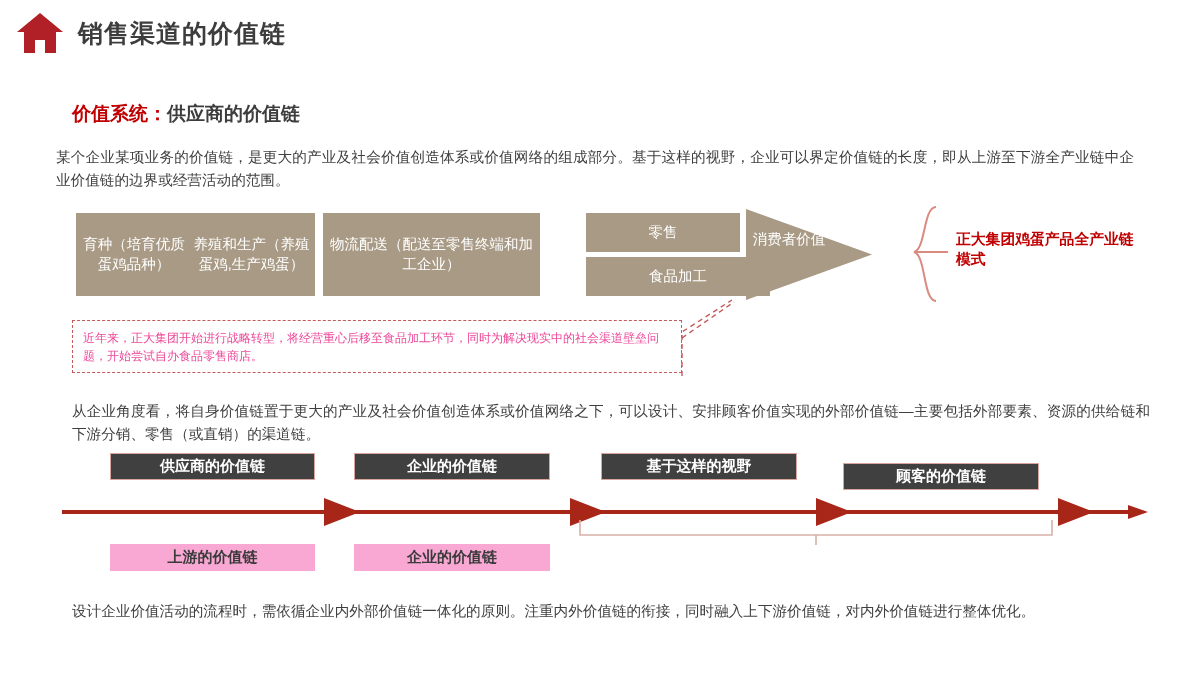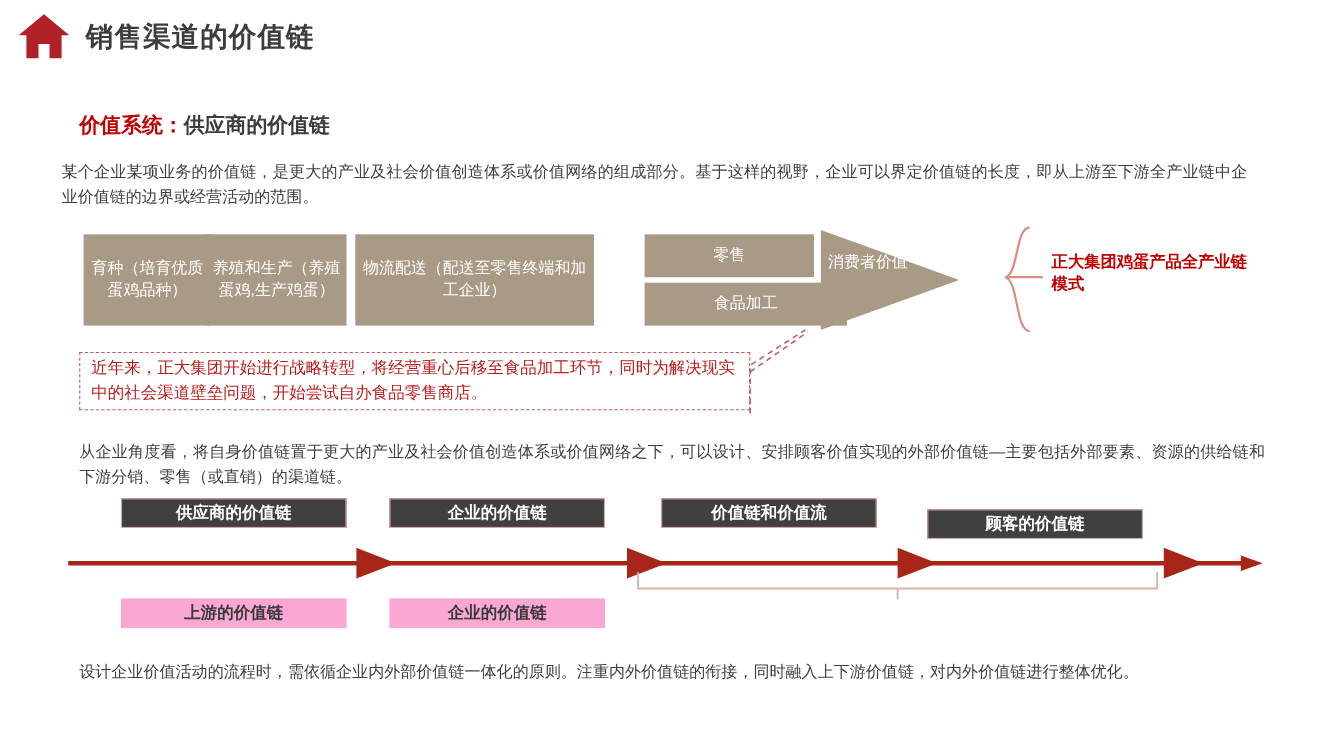--- a/index.html
+++ b/index.html
@@ -72,21 +72,21 @@
   }
 
   
   .callout {
     position: absolute; left: 72px; top: 320px; width: 610px; height: 53px;
     border: 1.4px dashed #C45A5A;
     display: flex; align-items: center;
   }
   .callout-text {
     padding: 0 10px;
-    font-size: 15px; line-height: 1.5; color: #b91c1c;
+    font-size: 12px; line-height: 1.5; color: #ec4899;
   }
   .leader-svg { position: absolute; left: 600px; top: 288px; width: 140px; height: 90px; }
 
   
   .rbox {
     position: absolute; height: 27px;
     background: #404040;
     border: 1px solid #D7A79F;
     color: #ffffff; font-size: 15px; font-weight: bold;
     display: flex; align-items: center; justify-content: center;
@@ -154,21 +154,21 @@
   </svg>
 
   <div class="callout">
     <div class="callout-text">近年来，正大集团开始进行战略转型，将经营重心后移至食品加工环节，同时为解决现实中的社会渠道壁垒问题，开始尝试自办食品零售商店。</div>
   </div>
 
   <div class="para" id="para2">从企业角度看，将自身价值链置于更大的产业及社会价值创造体系或价值网络之下，可以设计、安排顾客价值实现的外部价值链—主要包括外部要素、资源的供给链和下游分销、零售（或直销）的渠道链。</div>
 
   <div class="rbox" id="rbox0">供应商的价值链</div>
   <div class="rbox" id="rbox1">企业的价值链</div>
-  <div class="rbox" id="rbox2">价值链和价值流</div>
+  <div class="rbox" id="rbox2">基于这样的视野</div>
   <div class="rbox" id="rbox3">顾客的价值链</div>
 
   <svg class="flow-svg" viewBox="0 0 1090 55">
     <line x1="2" y1="22" x2="1070" y2="22" stroke="#A82618" stroke-width="4"></line>
     <polygon points="264,8 300,22 264,36" fill="#A82618"></polygon>
     <polygon points="510,8 546,22 510,36" fill="#A82618"></polygon>
     <polygon points="756,8 792,22 756,36" fill="#A82618"></polygon>
     <polygon points="998,8 1034,22 998,36" fill="#A82618"></polygon>
     <polygon points="1068,15 1088,22 1068,29" fill="#A82618"></polygon>
     <path d="M520 30 L520 45 L992 45 L992 30" fill="none" stroke="#D9B0A8" stroke-width="1.6"></path>

